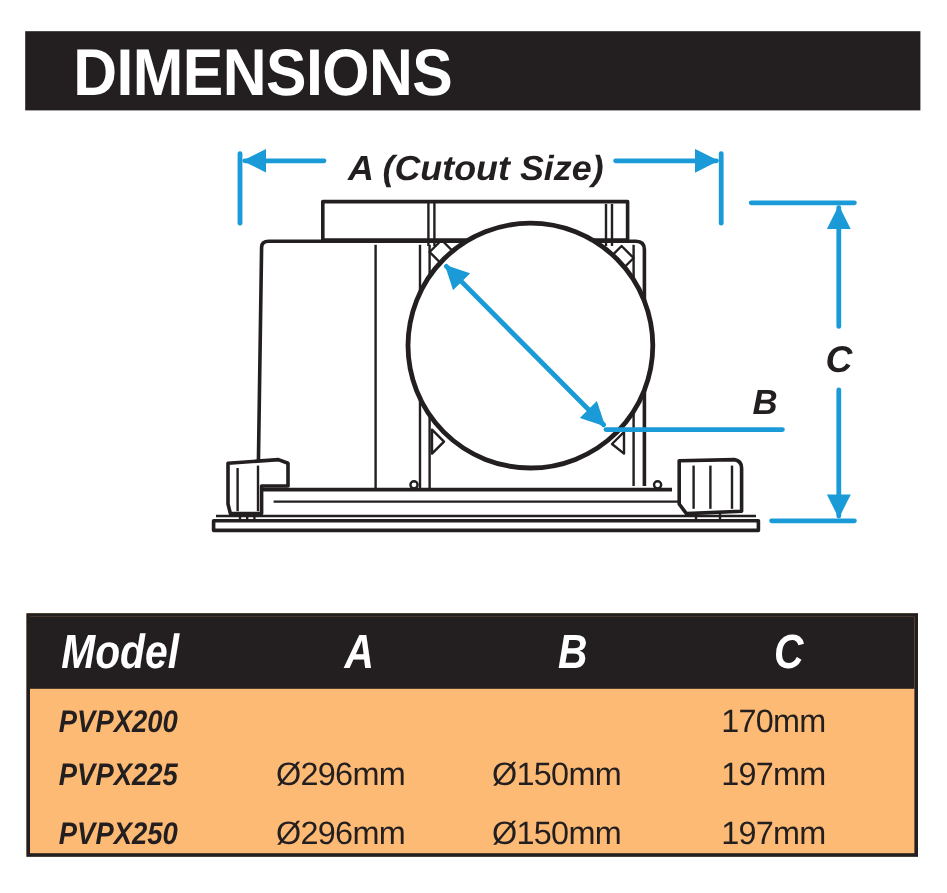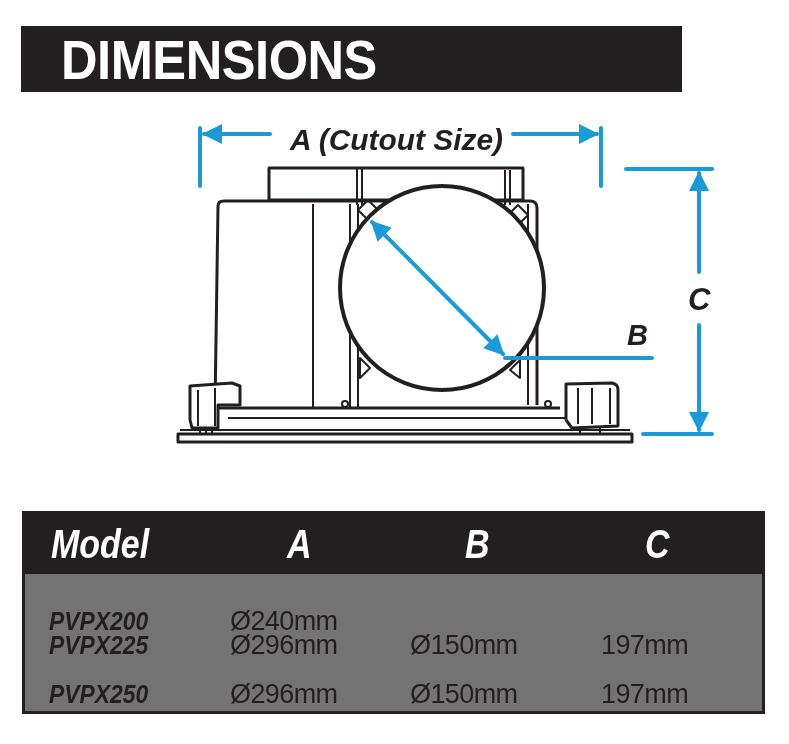--- a/index.html
+++ b/index.html
@@ -1,28 +1,28 @@
 <!DOCTYPE html>
 <html><head>
 <meta charset="utf-8">
 <style>
   html, body { margin: 0; padding: 0; background: #ffffff; }
   body { width: 789px; height: 744px; position: relative; overflow: hidden;
          font-family: "Liberation Sans", sans-serif; }
-  .title-bar { position: absolute; left: 21px; top: 26px; width: 661px; height: 66px;
+  .title-bar { position: absolute; left: 21px; top: 26px; width: 746px; height: 66px;
                background: #231f20; }
   .title-text { position: absolute; left: 40px; top: 4px; color: #ffffff;
                 font-family: "Liberation Sans", sans-serif; font-weight: bold;
                 font-size: 55px; line-height: 60px; letter-spacing: -0.5px;
                 transform: scaleX(0.92); transform-origin: left center; }
   svg.diagram { position: absolute; left: 0; top: 0; }
   .dim-label { font-family: "Liberation Sans", sans-serif; font-weight: bold; font-style: italic; fill: #231f20; }
 
   .table-box { position: absolute; left: 22px; top: 511px; width: 743px; height: 203px;
-               border: 3px solid #231f20; box-sizing: border-box; background: #737373; }
+               border: 3px solid #231f20; box-sizing: border-box; background: #fdba74; }
   .table-head { position: absolute; left: 0; top: 0; width: 100%; height: 60px; background: #231f20; }
   .th { position: absolute; top: 6px; color: #ffffff; font-weight: bold; font-style: italic;
         font-size: 40px; line-height: 48px; transform: scaleX(0.85); transform-origin: left center; }
   .row { position: absolute; left: 0; width: 100%; height: 38px; }
   .cell-model { position: absolute; left: 24px; font-weight: bold; font-style: italic;
                 font-size: 26px; line-height: 38px; color: #231f20;
                 transform: scaleX(0.88); transform-origin: left center; }
   .cell { position: absolute; font-size: 27px; line-height: 38px; color: #231f20;
           letter-spacing: -0.6px; }
 </style>
@@ -108,23 +108,23 @@
 </svg>
 
 <div class="table-box">
   <div class="table-head">
     <div class="th" style="left:26px;">Model</div>
     <div class="th" style="left:262px;">A</div>
     <div class="th" style="left:440px;">B</div>
     <div class="th" style="left:620px;">C</div>
   </div>
 
-  <div class="row" style="top:88px;">
+  <div class="row" style="top:68px;">
     <div class="cell-model">PVPX200</div>
-    <div class="cell" style="left:205px;">Ø240mm</div>
+    <div class="cell" style="left:576px;">170mm</div>
   </div>
   <div class="row" style="top:112px;text-align:center;">
     <div class="cell-model">PVPX225</div>
     <div class="cell" style="left:205px;">Ø296mm</div>
     <div class="cell" style="left:385px;">Ø150mm</div>
     <div class="cell" style="left:576px;">197mm</div>
   </div>
   <div class="row" style="top:161px;">
     <div class="cell-model">PVPX250</div>
     <div class="cell" style="left:205px;">Ø296mm</div>

